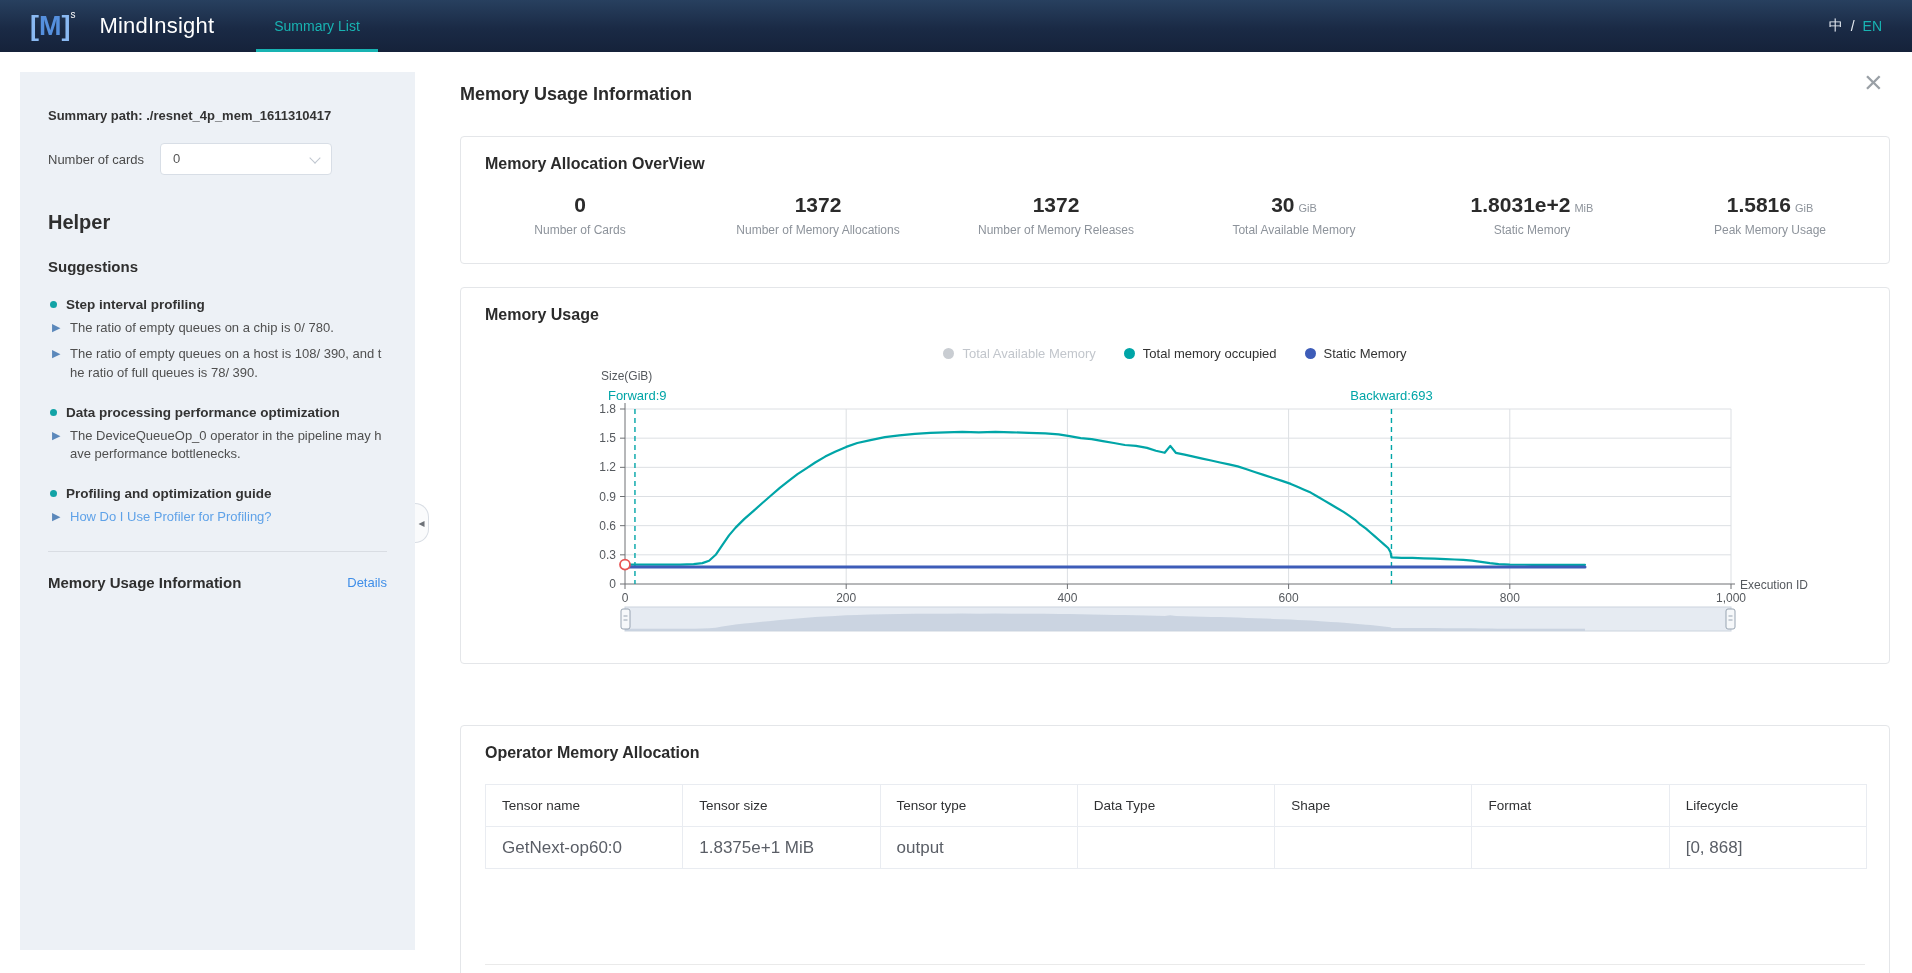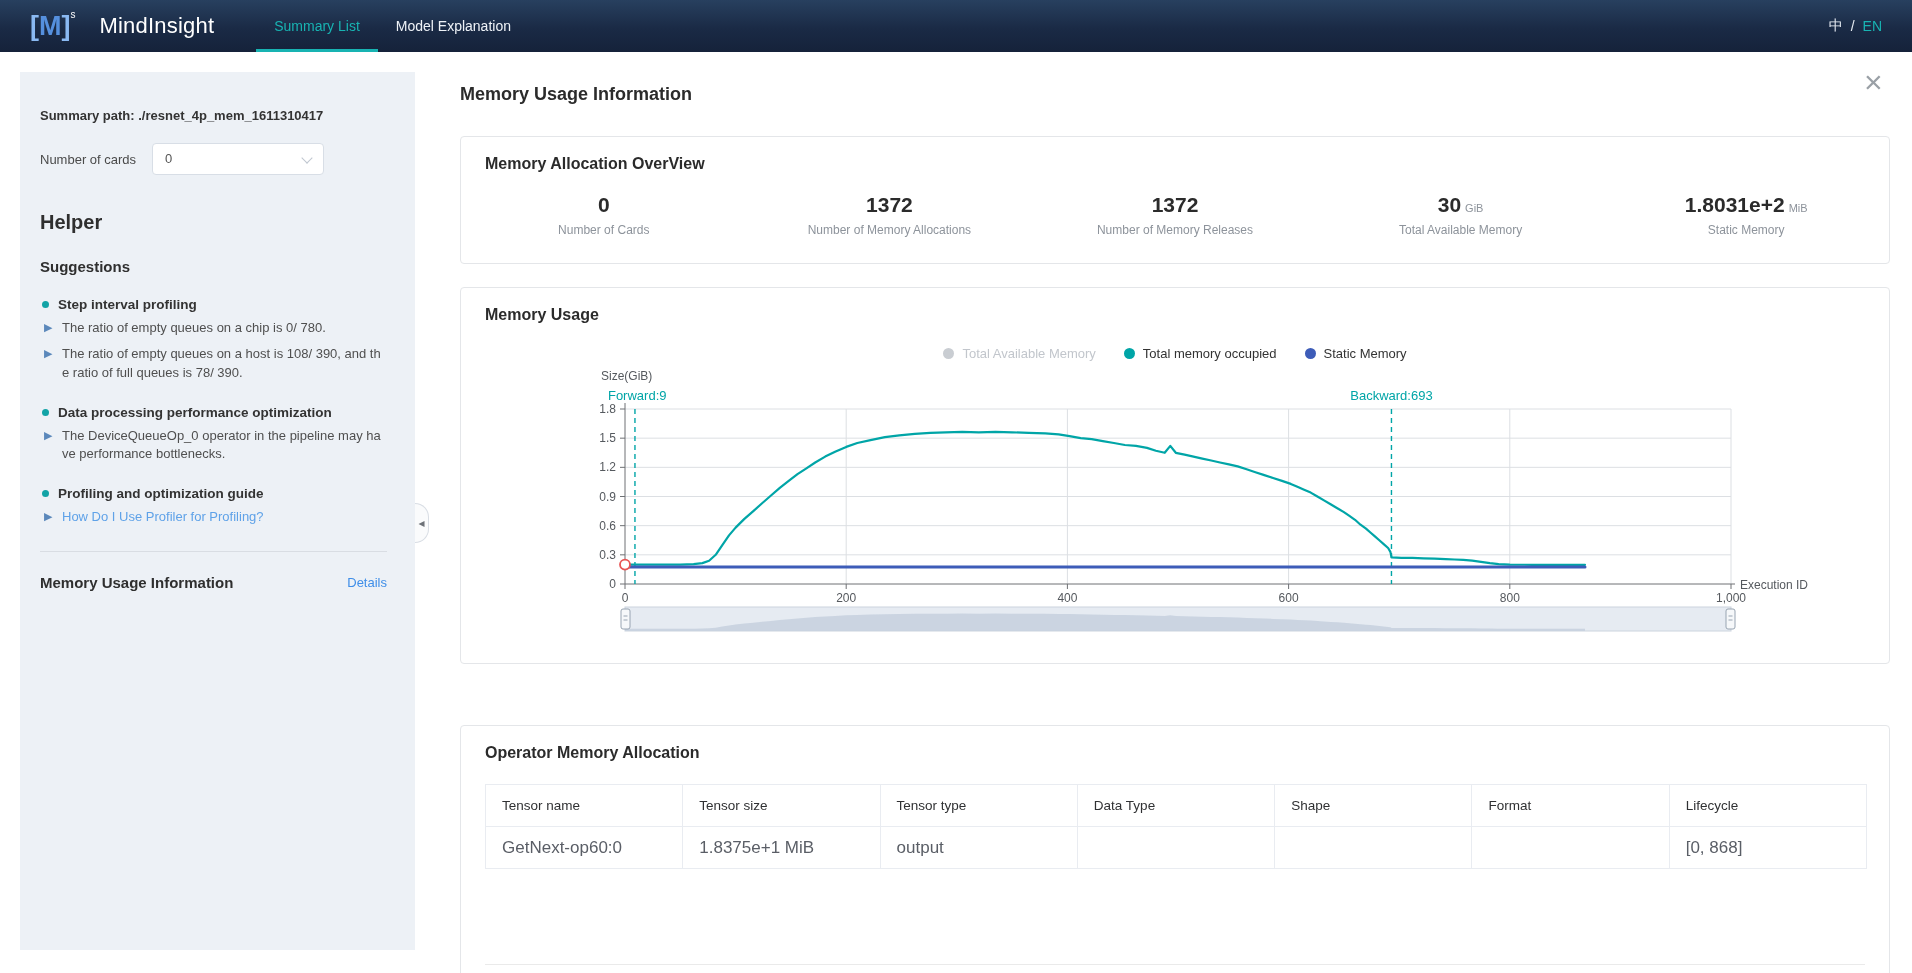--- a/index.html
+++ b/index.html
@@ -19,21 +19,21 @@
   .tabs { display:flex; height:52px; margin-left:42px; }
   .tab { display:flex; align-items:center; padding:0 18px; font-size:14px; color:#eef2f7;
     cursor:pointer; border-bottom:3px solid transparent; border-top:3px solid transparent; }
   .tab.active { color:#18b3b2; border-bottom-color:#18b3b2; }
   .lang { margin-left:auto; font-size:14px; color:#e8edf3; display:flex; gap:8px; align-items:center; }
   .lang .zh { cursor:pointer; }
   .lang .en { color:#18b3b2; cursor:pointer; }
 
   
   .sidebar { position:absolute; left:20px; top:72px; width:395px; height:878px;
-    background:#edf1f6; padding:36px 28px 0 20px; }
+    background:#edf1f6; padding:36px 28px 0 28px; }
   .summary-path { font-size:13px; font-weight:bold; color:#333; }
   .cards-row { margin-top:20px; display:flex; align-items:center; }
   .cards-row .lbl { font-size:13px; color:#4a4a4a; width:112px; }
   .select { position:relative; width:172px; height:32px; background:#fff;
     border:1px solid #d8dee6; border-radius:4px; cursor:pointer; }
   .select .val { position:absolute; left:12px; top:7px; font-size:13px; color:#555; }
   .select .chev { position:absolute; right:12px; top:10px; width:8px; height:8px;
     border-right:1.6px solid #bfc6cf; border-bottom:1.6px solid #bfc6cf; transform:rotate(45deg); }
   .helper-title { margin-top:36px; font-size:20px; font-weight:bold; color:#2f2f2f; }
   .sugg-title { margin-top:24px; font-size:15px; font-weight:bold; color:#2f2f2f; }
@@ -97,21 +97,20 @@
   <div class="navbar">
     <div class="logo">
       <span class="br">[</span>
         <span class="m">M</span>
         <span class="br">]</span>
         <span class="sup">s</span>
     </div>
     <div class="brand">MindInsight</div>
     <div class="tabs">
       <div class="tab active">Summary List</div>
-      <div class="tab">Model Explanation</div>
     </div>
     <div class="lang">
       <span class="zh">中</span>
       <span>/</span>
       <span class="en">EN</span>
     </div>
   </div>
 
   <div class="sidebar">
     <div class="summary-path">Summary path: ./resnet_4p_mem_1611310417</div>
@@ -167,20 +166,24 @@
           <div><span class="num">1372</span></div>
           <div class="lbl">Number of Memory Releases</div>
         </div>
         <div class="stat">
           <div><span class="num">30</span><span class="unit">GiB</span></div>
           <div class="lbl">Total Available Memory</div>
         </div>
         <div class="stat">
           <div><span class="num">1.8031e+2</span><span class="unit">MiB</span></div>
           <div class="lbl">Static Memory</div>
+        </div>
+        <div class="stat">
+          <div><span class="num">1.5816</span><span class="unit">GiB</span></div>
+          <div class="lbl">Peak Memory Usage</div>
         </div>
       </div>
   </div>
 
   <div class="card" id="card-usage">
     <div class="card-title">Memory Usage</div>
     <div class="legend" id="chart-legend">
         <div class="legend-item disabled">
           <span class="dot" style="background: rgb(201, 205, 210);"></span>
           <span>Total Available Memory</span>

